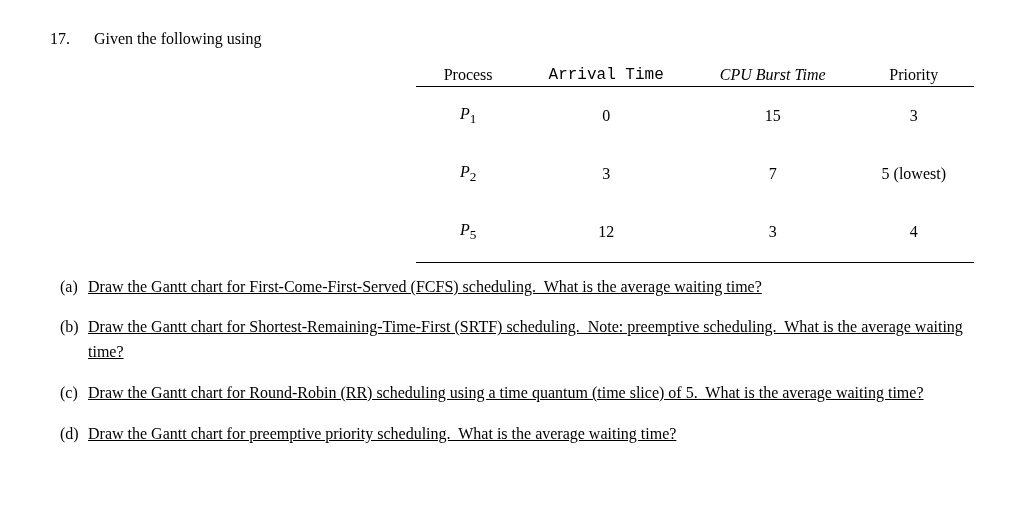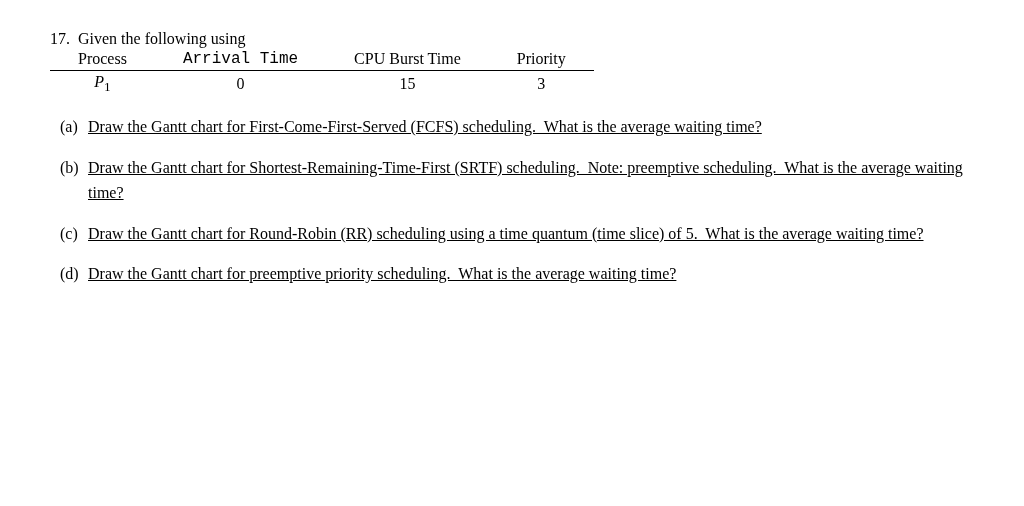--- a/index.html
+++ b/index.html
@@ -13,37 +13,37 @@
       font-family: 'Times New Roman', Times, serif;
       font-size: 16px;
       color: #000000;
       width: 1024px;
       min-height: 506px;
       padding: 30px 50px 30px 50px;
     }
 
     .table-container {
       display: flex;
-      justify-content: flex-start;
-      margin-bottom: 18px;
+      justify-content: flex-end;
+      margin-bottom: 12px;
     }
 
     table {
       border-collapse: collapse;
       text-align: center;
     }
 
     table th {
       font-weight: normal;
       padding: 2px 28px;
       border-bottom: 1.5px solid #000;
     }
 
     table td {
-      padding: 2px 28px;
+      padding: 18px 28px;
     }
 
     table thead tr:first-child th {
       border-top: none;
     }
 
     .top-border {
       border-top: 1.5px solid #000;
     }
 
@@ -70,41 +70,53 @@
     .sub-text {
       flex: 1;
       text-decoration: underline;
     }
   </style>
 </head>
 <body>
 
 <div>
 
-  <div style="display:flex; align-items:baseline; gap:4px; ">
+  <div style="display:flex; align-items:baseline; gap:20px; margin-bottom:16px;">
     <span style="margin-right:4px;">17.</span>
     <span>Given the following using</span>
   </div>
 
   <div class="table-container">
     <table>
       <thead>
         <tr>
           <th style="text-align:center;">Process</th>
           <th style="text-align:center;font-family:Liberation Mono, monospace;">Arrival Time</th>
-          <th style="text-align:center;">CPU Burst Time</th>
+          <th style="text-align:center;font-style:italic;">CPU Burst Time</th>
           <th style="text-align:center;">Priority</th>
         </tr>
       </thead>
       <tbody>
         <tr class="top-border">
           <td><i>P</i><sub>1</sub></td>
           <td>0</td>
           <td>15</td>
           <td>3</td>
+        </tr>
+        <tr>
+          <td><i>P</i><sub>2</sub></td>
+          <td>3</td>
+          <td>7</td>
+          <td>5 (lowest)</td>
+        </tr>
+        <tr class="bottom-border">
+          <td><i>P</i><sub>5</sub></td>
+          <td>12</td>
+          <td>3</td>
+          <td>4</td>
         </tr>
       </tbody>
     </table>
   </div>
 
   <div>
 
     <div class="sub-question">
       <div class="sub-question-row">
         <span class="sub-label">(a)</span>

